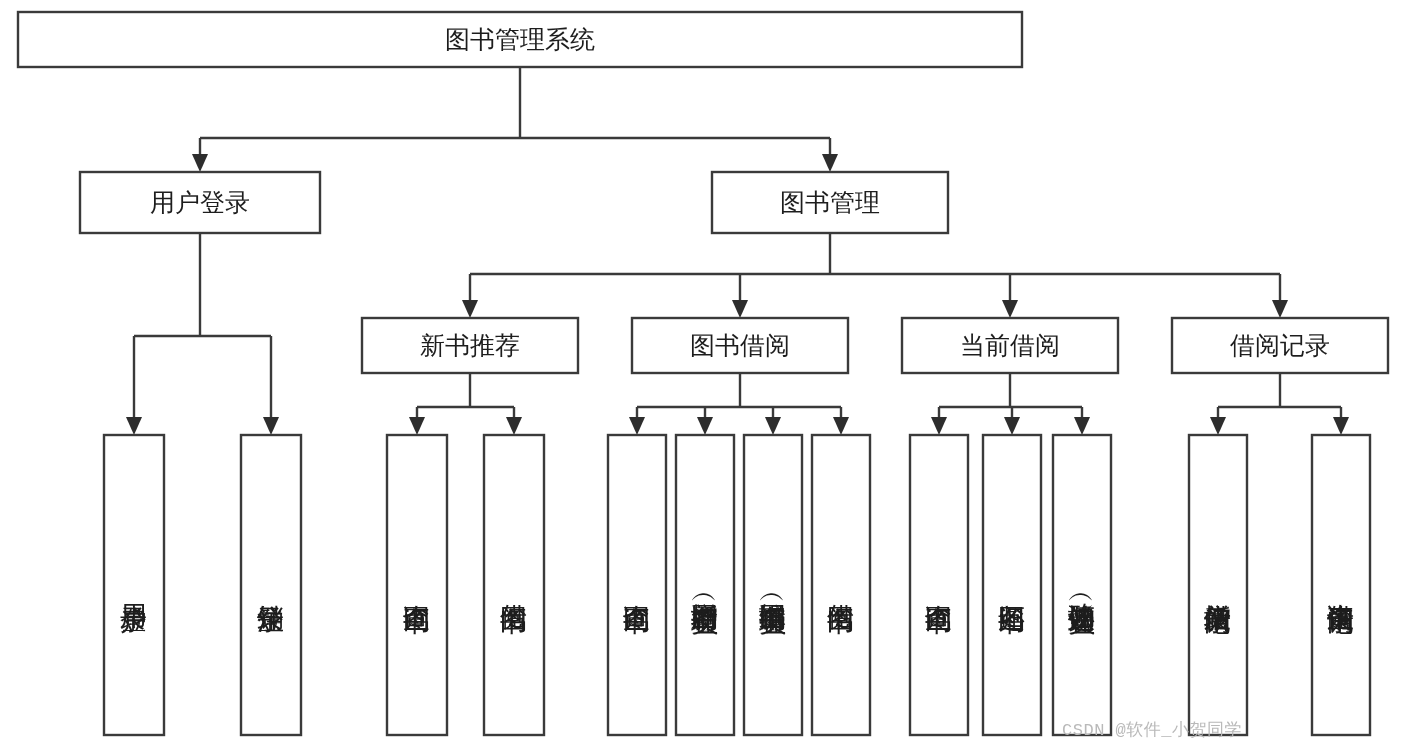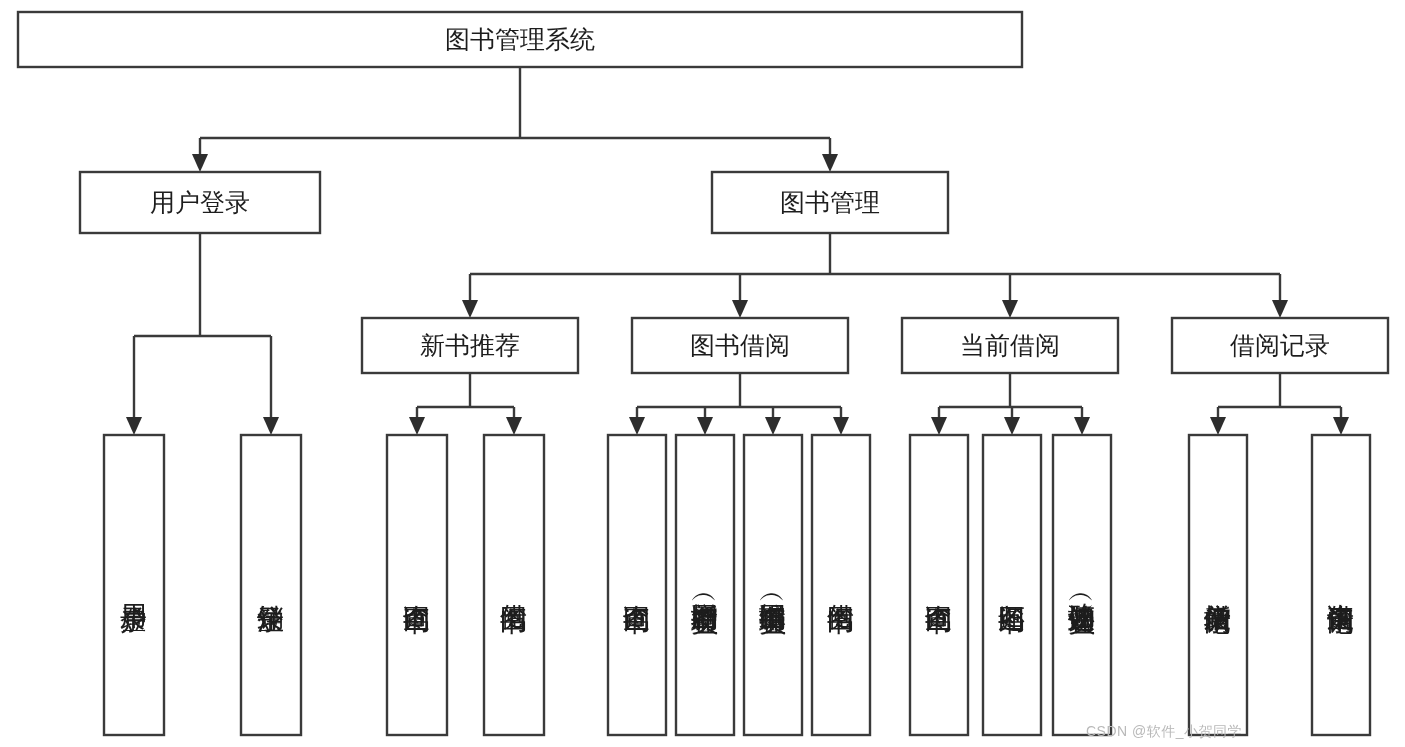--- a/index.html
+++ b/index.html
@@ -58,22 +58,22 @@
     letter-spacing: 1px;
     line-height: 1;
     white-space: nowrap;
     pointer-events: none;
     text-align: start;
   }
   .watermark {
     position: absolute;
     right: 8px;
     bottom: 6px;
-    font-family: Liberation Sans, sans-serif;
-    font-size: 14px;
+    font-family: Liberation Mono, monospace;
+    font-size: 17px;
     color: #b9b9b9;
     letter-spacing: 0.5px;
     white-space: nowrap;
   }
 </style>
 </head>
 <body>
 
 <div id="diagram-root">
 

